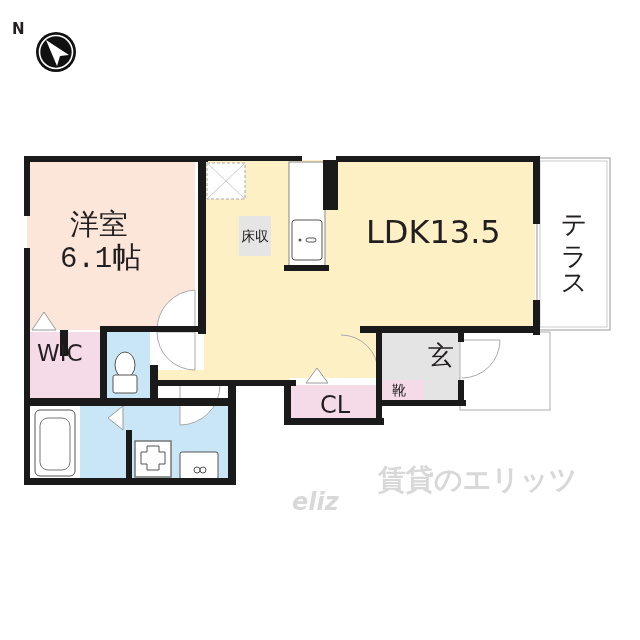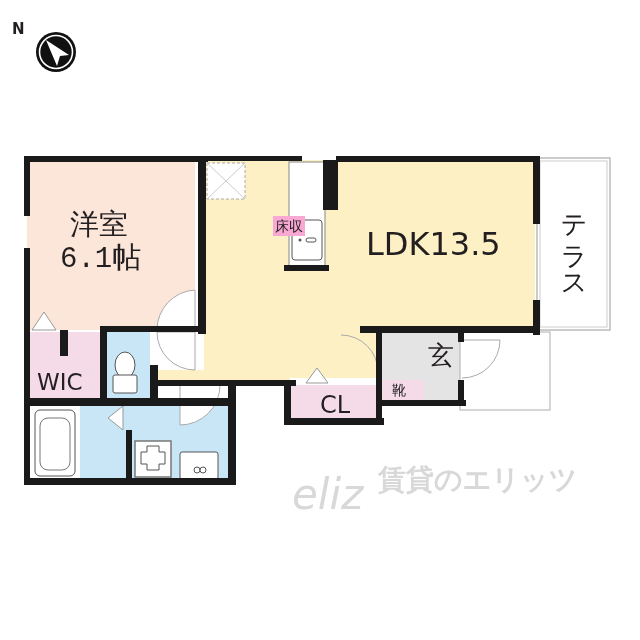--- a/index.html
+++ b/index.html
@@ -93,30 +93,30 @@
     <rect x="376" y="400" width="90" height="6"></rect>
     <rect x="458" y="330" width="6" height="12"></rect>
     <rect x="458" y="380" width="6" height="26"></rect>
     <rect x="60" y="330" width="8" height="26"></rect>
   </g>
 </svg>
 
 <div class="lbl" style="left:70px;top:210px;font-size:29px;font-family:Liberation Serif, serif;">洋室</div>
 <div class="lbl" style="left:60px;top:245px;font-size:29px;font-family:Liberation Mono, monospace;">6.1帖</div>
 
-<div class="lbl" style="left:366px;top:228px;font-size:32px;">LDK13.5</div>
+<div class="lbl" style="left:366px;top:216px;font-size:32px;">LDK13.5</div>
 
 <div class="lbl" style="left:556px;top:198px;font-size:26px;width:36px;white-space:normal;line-height:1.2;">
   <span style="writing-mode:vertical-rl;">テラス</span>
 </div>
 
-<div class="lbl" style="left:239px;top:216px;font-size:14px;background:#f9a8d4;padding:3px 2px;margin-left:34px;">床収</div>
+<div class="lbl" style="left:239px;top:216px;font-size:14px;background:#e5e5e5;padding:13px 2px;">床収</div>
 
-<div class="lbl" style="left:37px;top:342px;font-size:23px;margin-top:29px;">WIC</div>
+<div class="lbl" style="left:37px;top:342px;font-size:23px;">WIC</div>
 
 <div class="lbl" style="left:320px;top:393px;font-size:24px;">CL</div>
 
 <div class="lbl" style="left:428px;top:342px;font-size:26px;">玄</div>
 
 <div class="lbl" style="left:392px;top:383px;font-size:14px;">靴</div>
 
-<div class="lbl" style="left:292px;top:474px;font-size:42px;font-style:italic;font-weight:normal;color:#d8d8d8;">eliz</div>
+<div class="lbl" style="left:292px;top:490px;font-size:24px;font-style:italic;font-weight:bold;color:#d8d8d8;">eliz</div>
 <div class="lbl" style="left:378px;top:466px;font-size:28px;font-weight:bold;color:#d8d8d8;">賃貸のエリッツ</div>
 
 </body></html>

